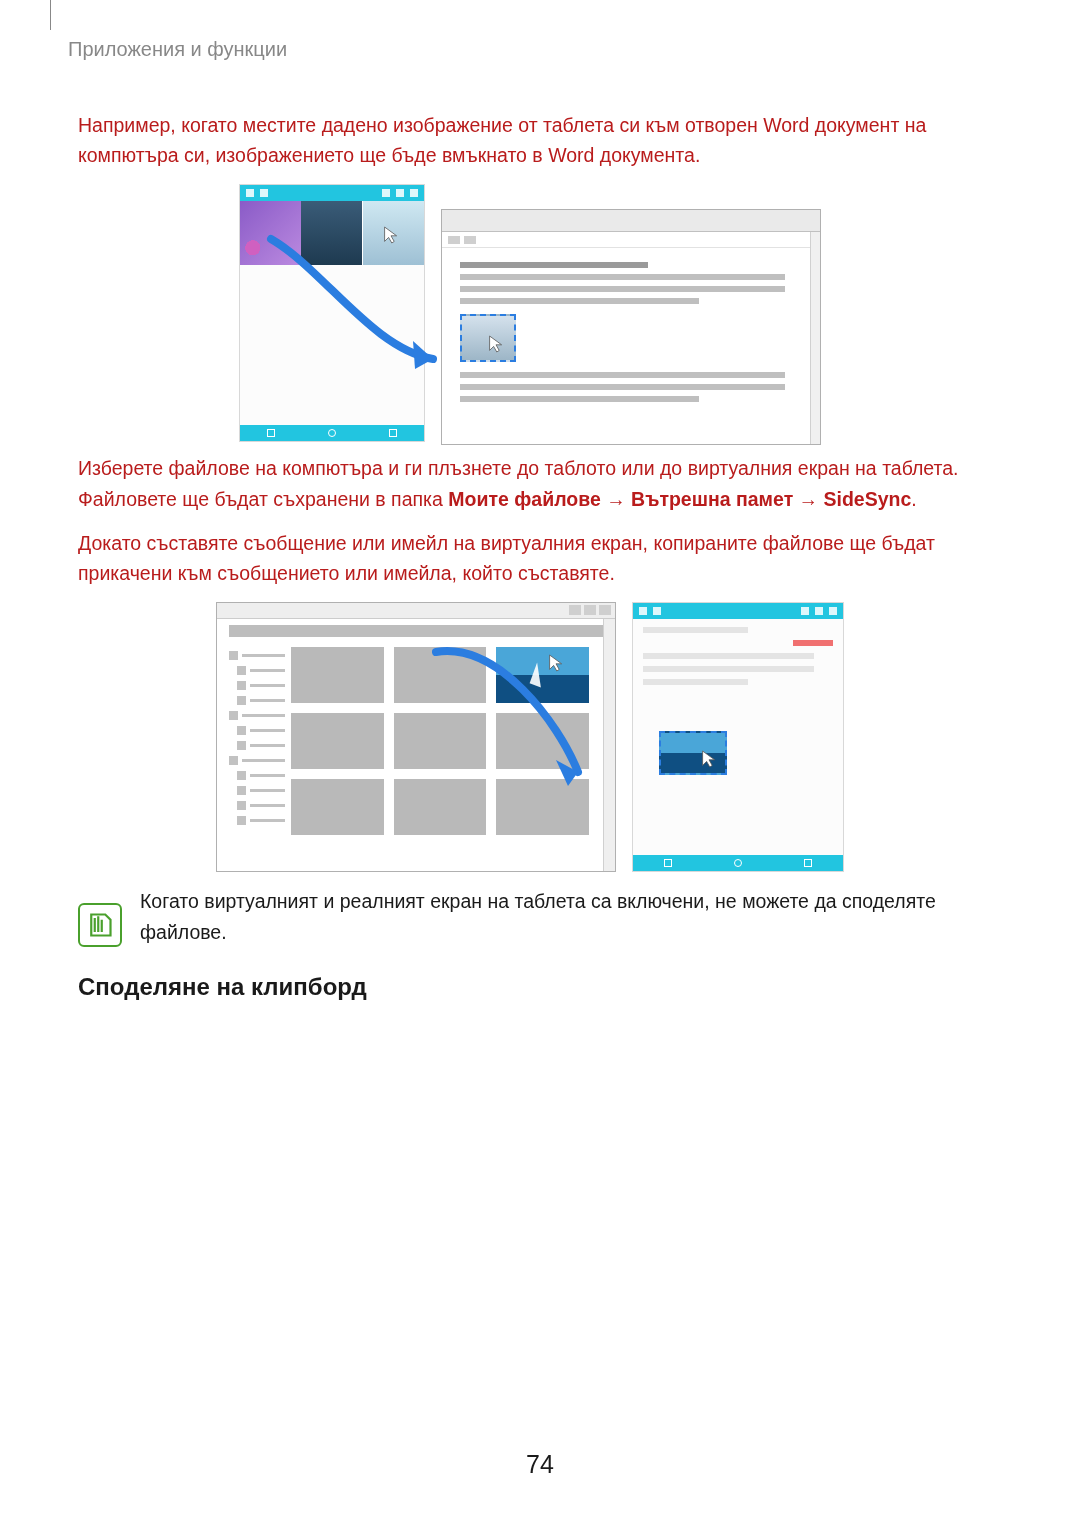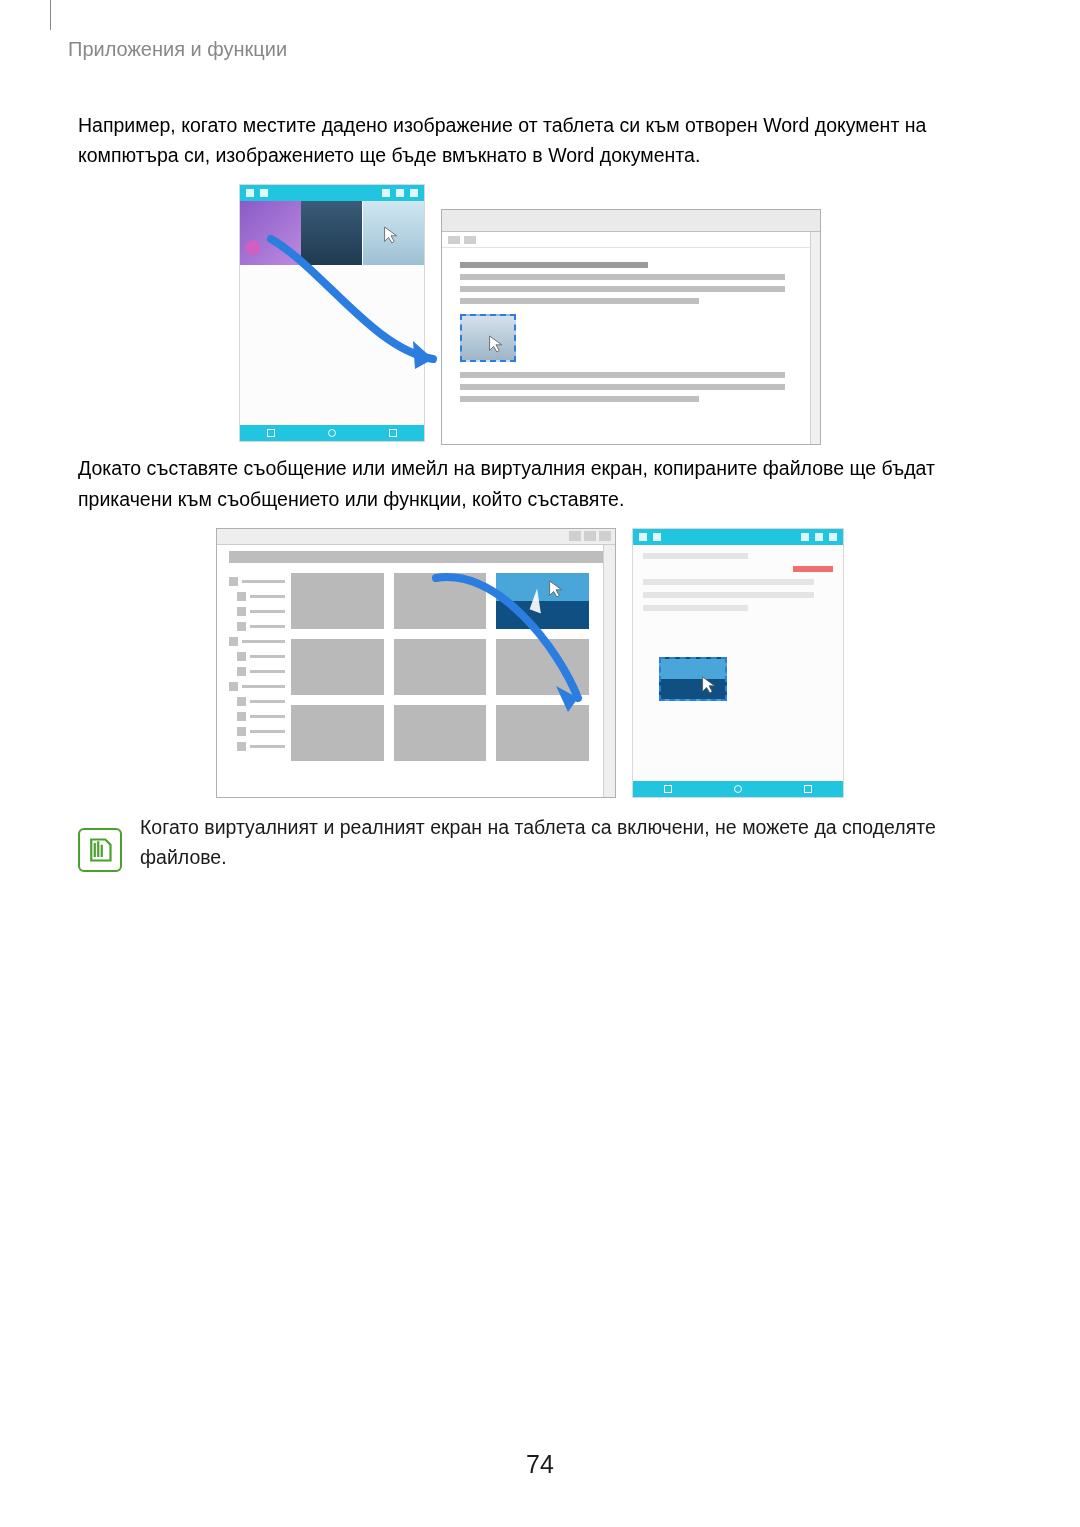--- a/index.html
+++ b/index.html
@@ -28,21 +28,21 @@
   }
   .content {
     position: absolute;
     top: 110px;
     left: 78px;
     width: 920px;
   }
   .para {
     font-size: 19.5px;
     line-height: 1.55;
-    color: #000000;
+    color: #b91c1c;
     margin-bottom: 14px;
   }
   .bold { font-weight: 700; }
   .h2 {
     font-size: 24px;
     font-weight: 700;
     margin-top: 26px;
     margin-bottom: 14px;
   }
   .page-number {
@@ -286,22 +286,25 @@
 
     <div class="arrow1">
       <svg viewBox="0 0 260 170">
         <path d="M8 10 C 60 40, 110 120, 170 130" fill="none" stroke="#2b7de0" stroke-width="8" stroke-linecap="round"></path>
         <path d="M170 130 L150 112 L152 140 Z" fill="#2b7de0"></path>
       </svg>
     </div>
   </div>
 
 
-
-  <p class="para">Докато съставяте съобщение или имейл на виртуалния екран, копираните файлове ще бъдат прикачени към съобщението или функции, който съставяте.</p>
+  <p class="para">
+    <span>Изберете файлове на компютъра и ги плъзнете до таблото или до виртуалния екран на таблета. Файловете ще бъдат съхранени в папка </span><span class="bold">Моите файлове → Вътрешна памет → SideSync</span><span>.</span>
+  </p>
+
+  <p class="para">Докато съставяте съобщение или имейл на виртуалния екран, копираните файлове ще бъдат прикачени към съобщението или имейла, който съставяте.</p>
 
   <div class="illus2">
     <div class="pc-window2">
       <div class="pc2-title">
         <span class="winbtn"></span>
         <span class="winbtn"></span>
         <span class="winbtn"></span>
       </div>
       <div class="pc2-url"></div>
       <div class="pc2-body">
@@ -420,17 +423,18 @@
   <div class="note">
     <div class="note-icon">
       <svg viewBox="0 0 32 32">
           <path d="M6 4 L22 4 L28 10 L28 28 L6 28 Z" fill="none" stroke="#4aa02c" stroke-width="2.5"></path>
           <path d="M10 8 L10 24 M14 6 L14 24 M18 10 L18 24" stroke="#4aa02c" stroke-width="2.5" fill="none"></path>
         </svg>
     </div>
     <div class="note-text">Когато виртуалният и реалният екран на таблета са включени, не можете да споделяте файлове.</div>
   </div>
 
+  <h2 class="h2">Споделяне на клипборд</h2>
 
 
 </div>
 
 <div class="page-number">74</div>
 
 </body></html>

